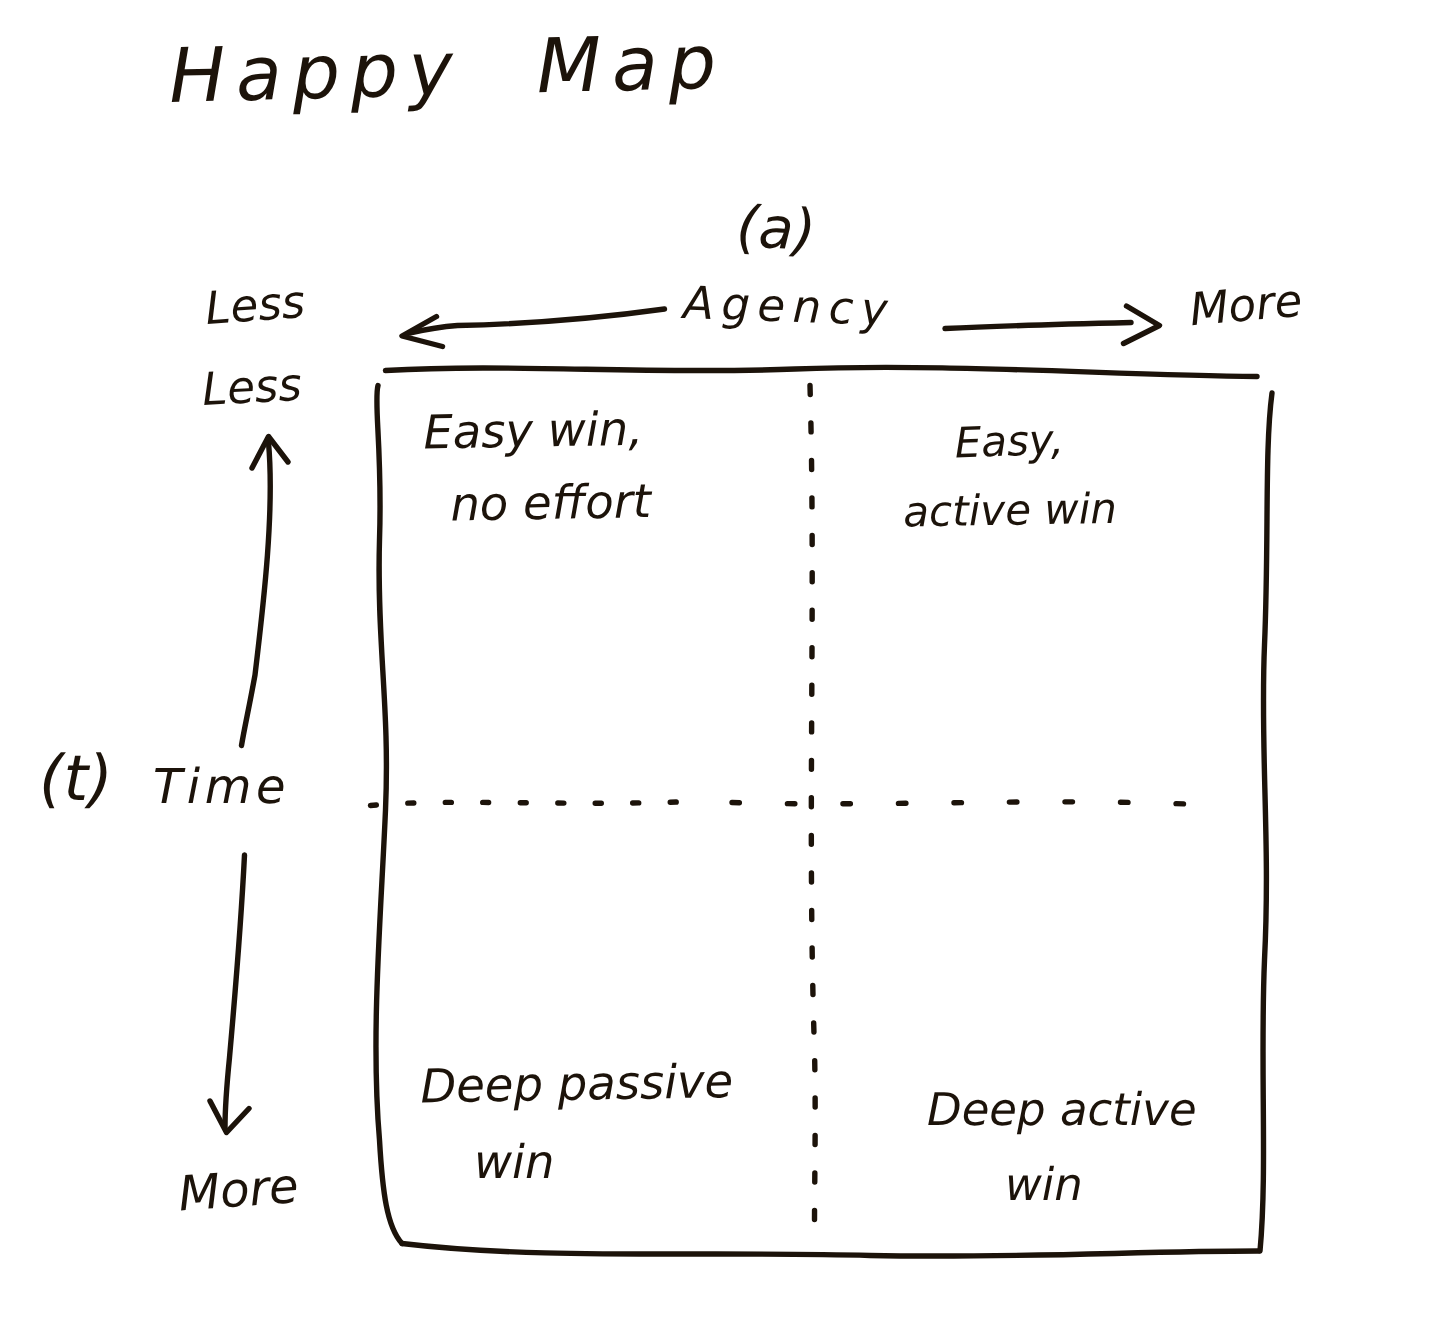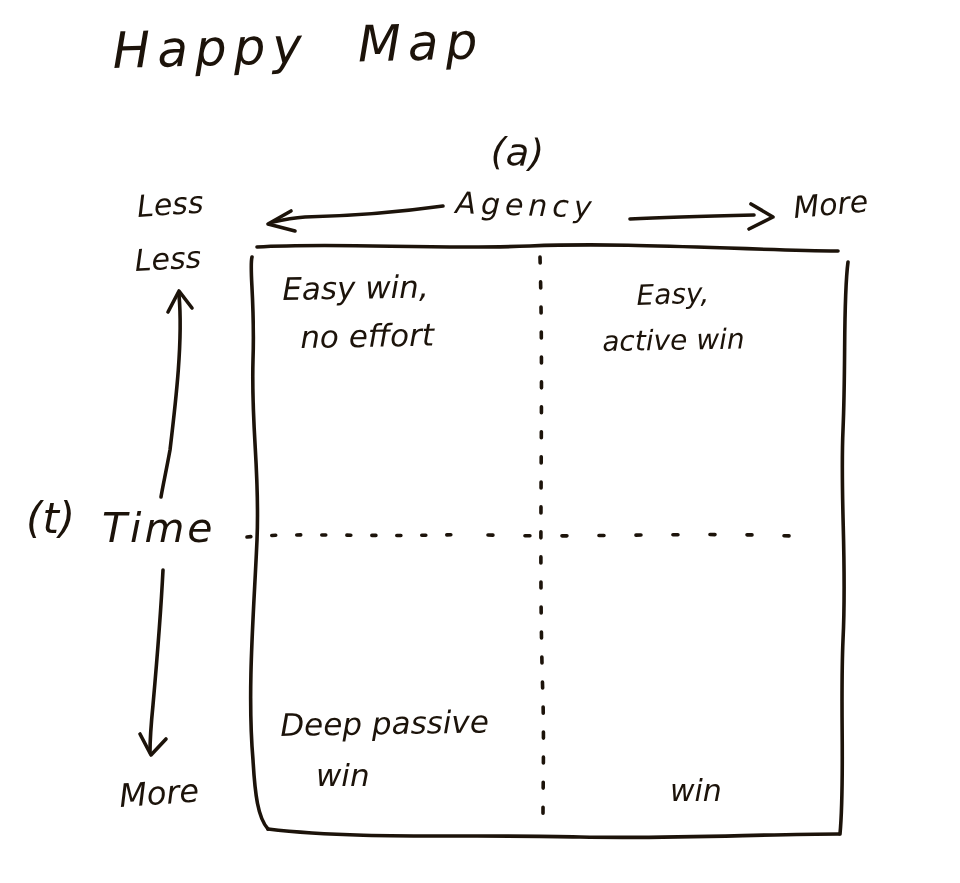--- a/index.html
+++ b/index.html
@@ -21,21 +21,21 @@
     line-height: 1;
     transform-origin: left top;
   }
   .title      { left:112px; top:26px;  font-size:50px; letter-spacing:7px; word-spacing:26px; transform:rotate(-1.5deg); }
   .a-symbol   { left:492px; top:132px; font-size:38px; transform:rotate(3deg); }
   .agency-less{ left:136px; top:192px; font-size:30px; transform:rotate(-4deg); }
   .agency-lbl { left:456px; top:188px; font-size:30px; letter-spacing:5px; transform:rotate(2deg); }
   .agency-more{ left:792px; top:193px; font-size:30px; transform:rotate(-5deg); }
   .time-less  { left:134px; top:246px; font-size:30px; transform:rotate(-3deg); }
   .time-sym   { left:26px;  top:498px; font-size:42px; }
-  .time-lbl   { left:102px; top:508px; font-size:41px; letter-spacing:3px; }
+  .time-lbl   { left:102px; top:508px; font-size:32px; letter-spacing:3px; }
   .time-more  { left:118px; top:780px; font-size:32px; transform:rotate(-4deg); }
   .q-tl-1 { left:282px; top:274px; font-size:31px; transform:rotate(-1deg); }
   .q-tl-2 { left:300px; top:322px; font-size:31px; transform:rotate(-1deg); }
   .q-tr-1 { left:636px; top:282px; font-size:28px; transform:rotate(-2deg); }
   .q-tr-2 { left:602px; top:328px; font-size:28px; transform:rotate(-1deg); }
   .q-bl-1 { left:280px; top:710px; font-size:31px; transform:rotate(-1deg); }
   .q-bl-2 { left:316px; top:760px; font-size:31px; }
   .q-br-1 { left:618px; top:726px; font-size:30px; }
   .q-br-2 { left:670px; top:776px; font-size:30px; }
 </style>
@@ -79,15 +79,16 @@
   <div class="hw time-sym">(t)</div>
   <div class="hw time-lbl">Time</div>
   <div class="hw time-more">More</div>
 
   <div class="hw q-tl-1">Easy win,</div>
   <div class="hw q-tl-2">no effort</div>
   <div class="hw q-tr-1">Easy,</div>
   <div class="hw q-tr-2">active win</div>
   <div class="hw q-bl-1">Deep passive</div>
   <div class="hw q-bl-2">win</div>
+  <div class="hw q-br-1">Deep active</div>
   <div class="hw q-br-2">win</div>
 
 </div>
 
 </body></html>

